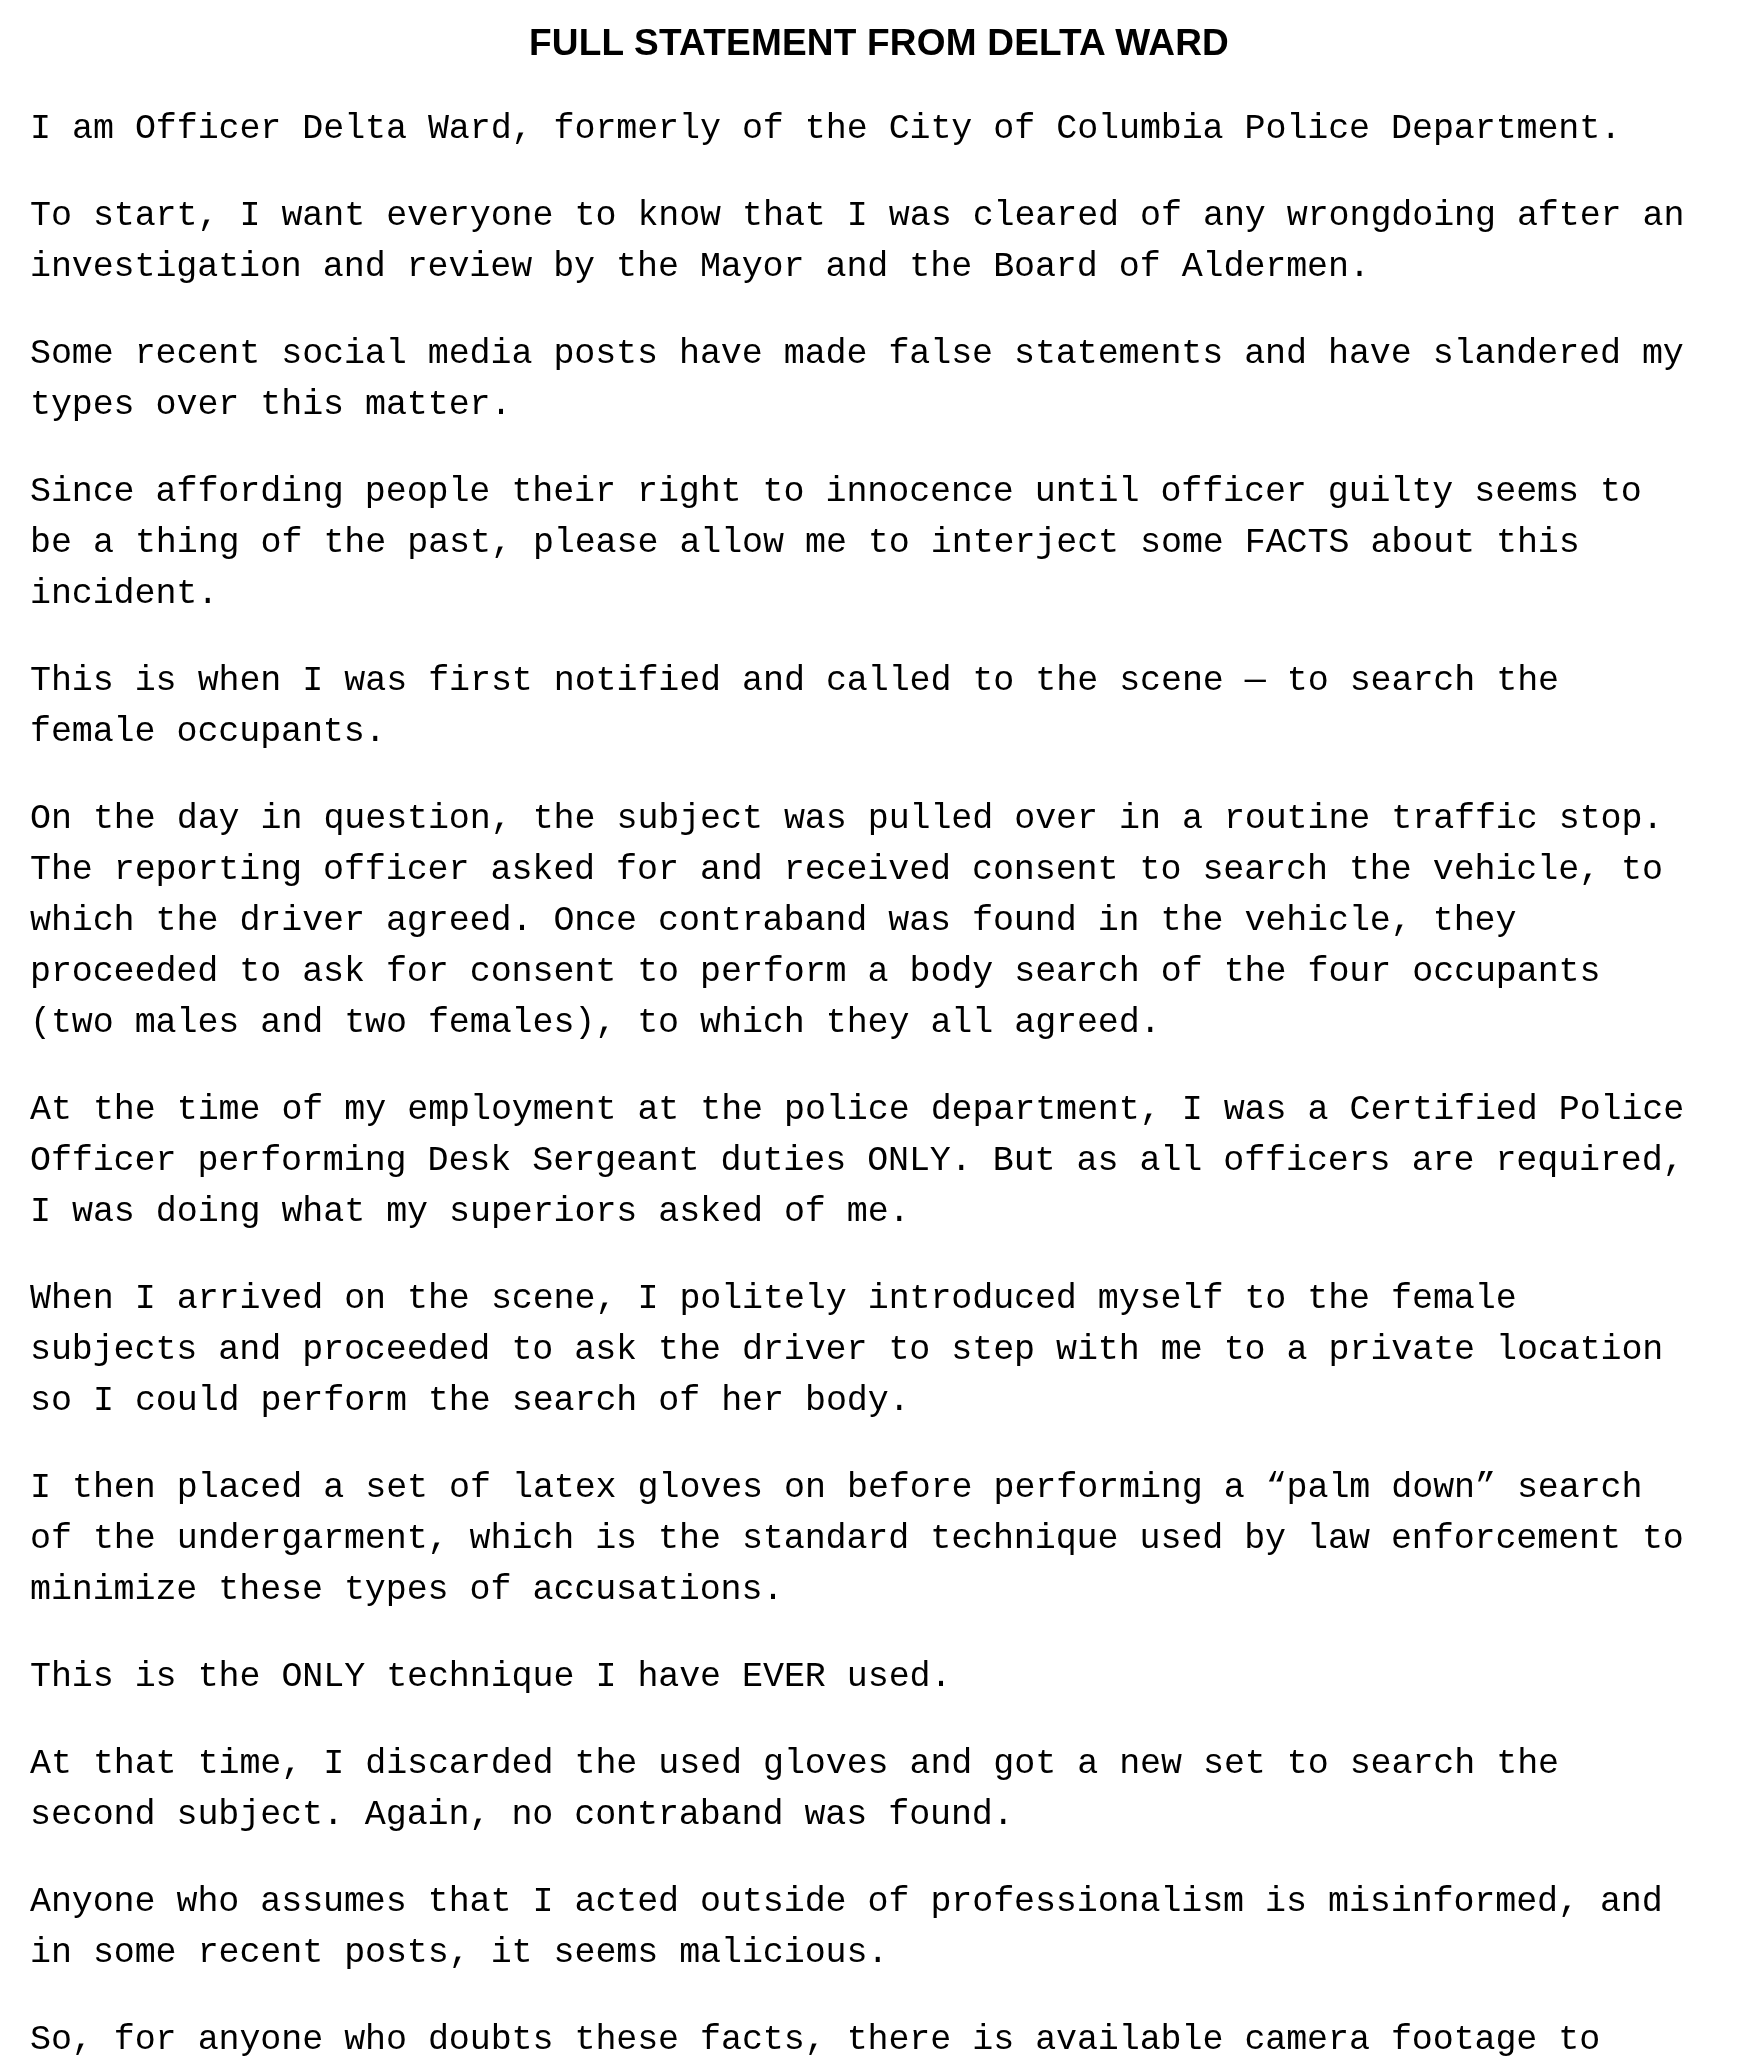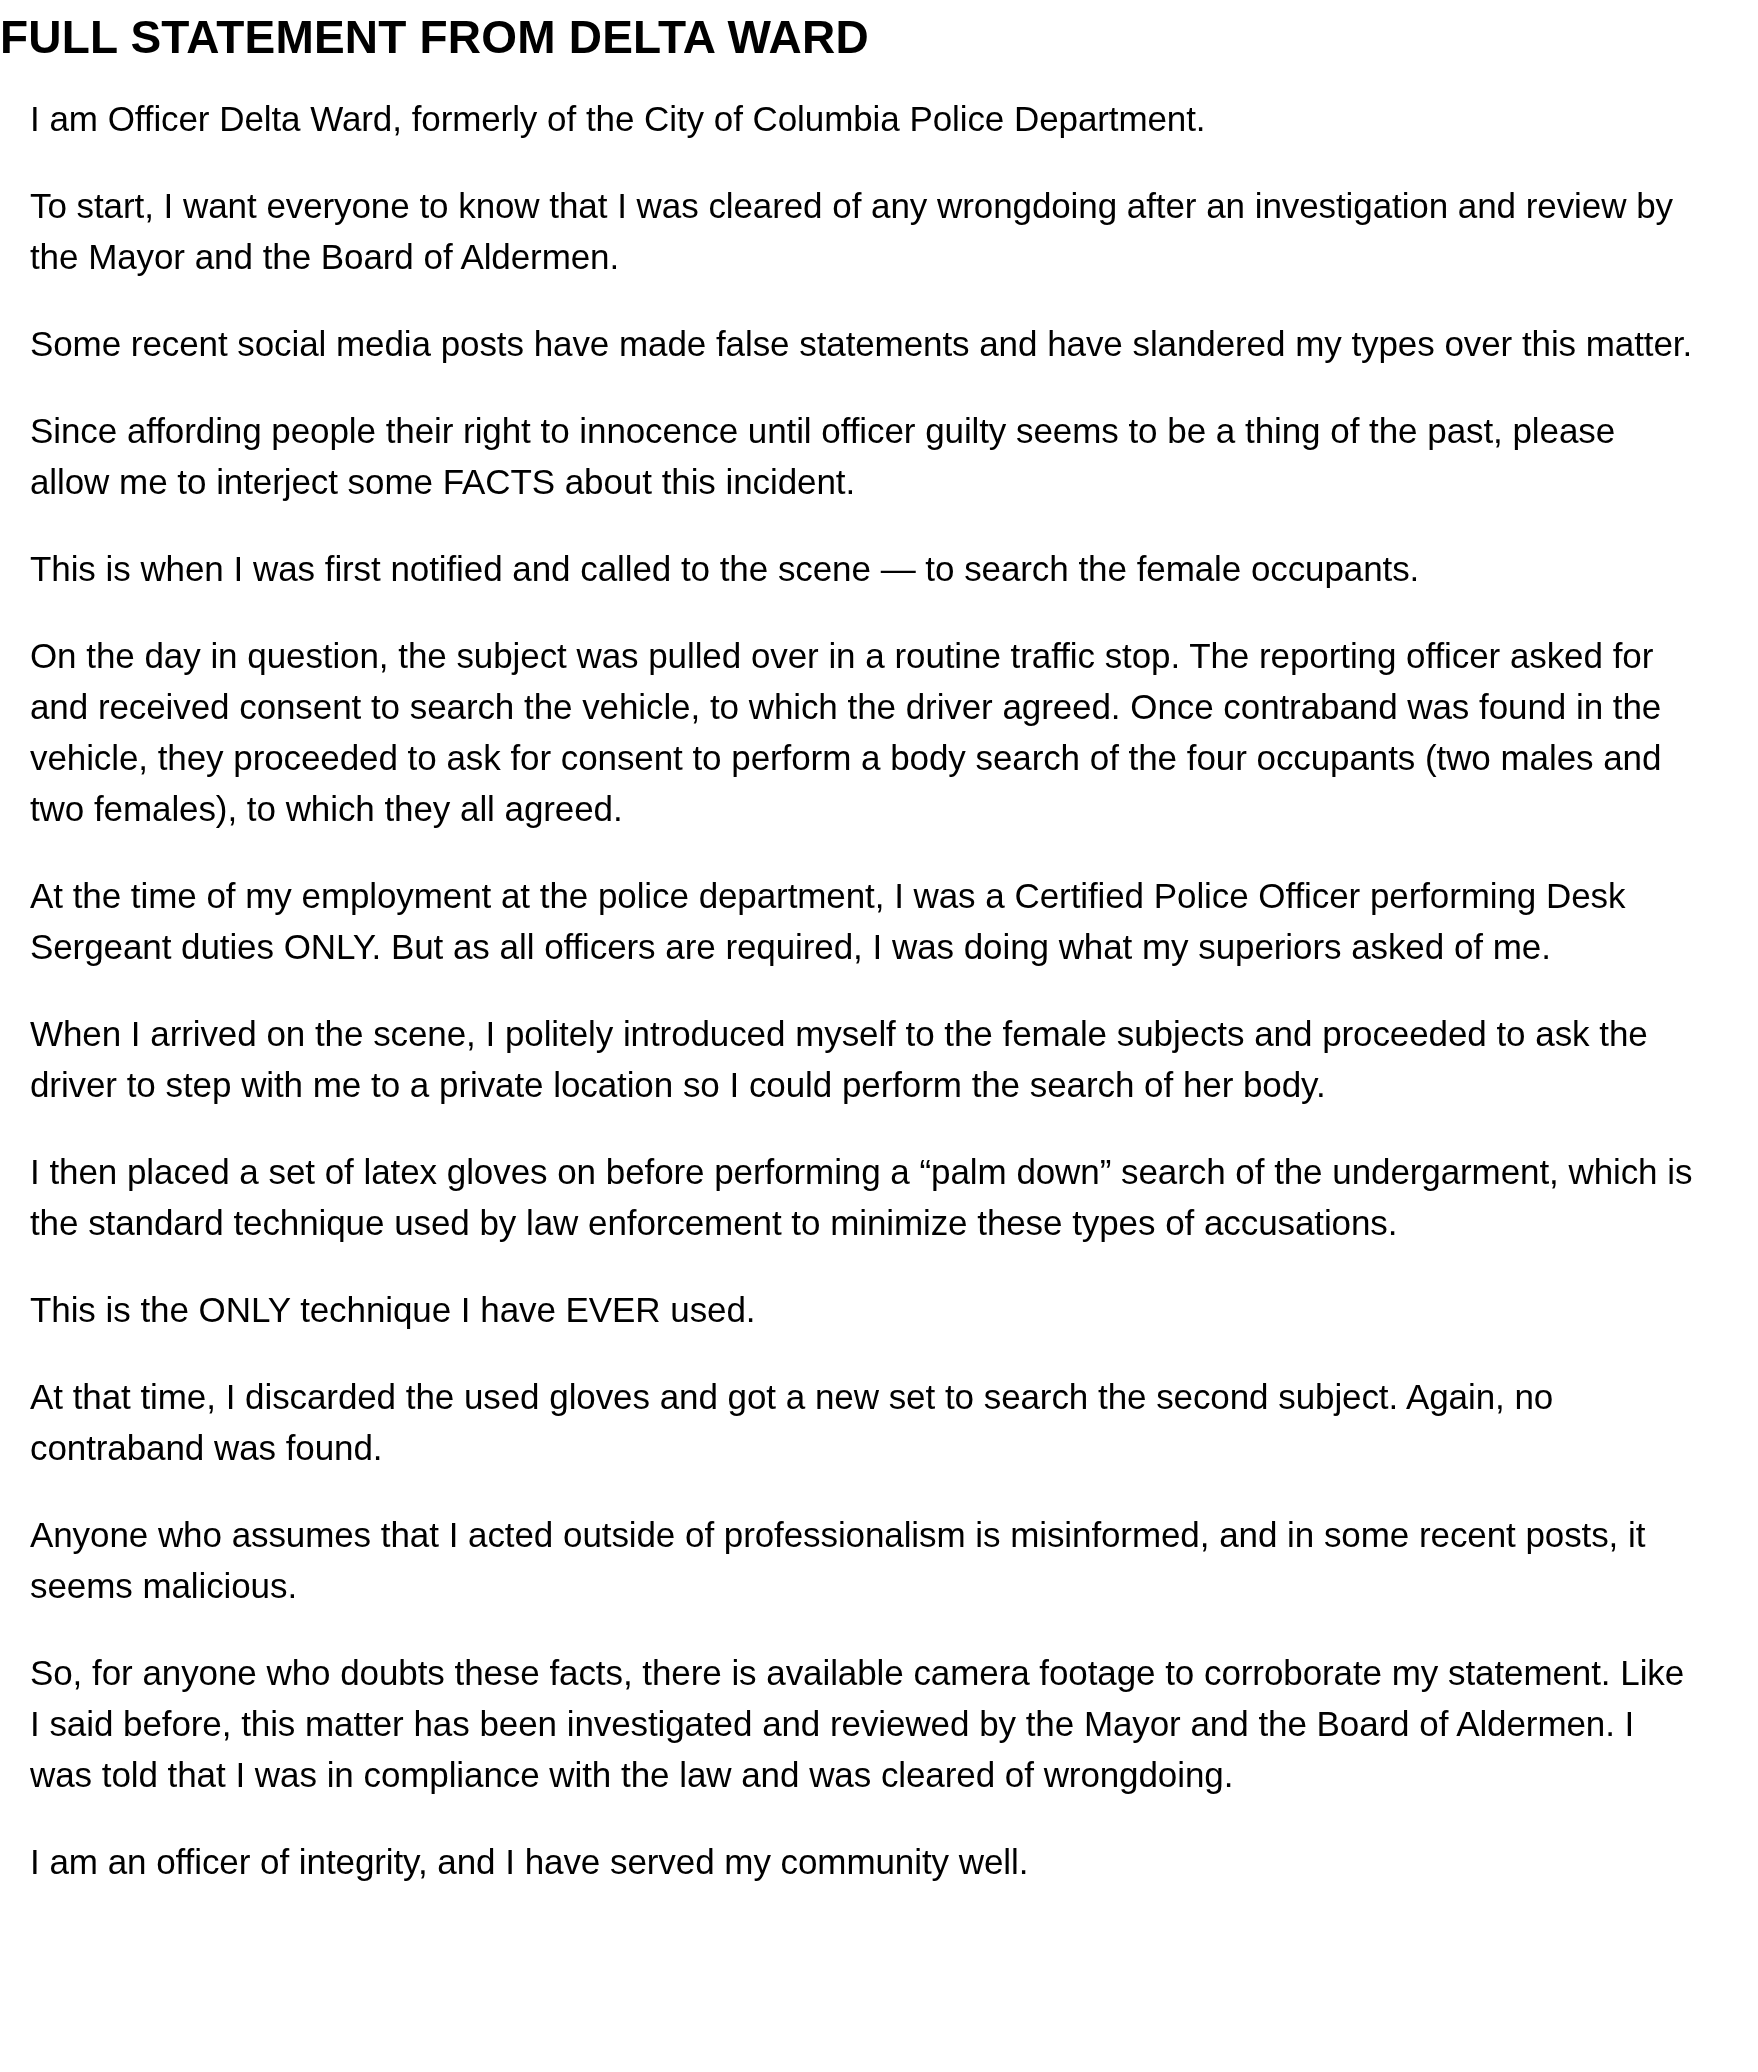--- a/index.html
+++ b/index.html
@@ -19,47 +19,47 @@
   #document-page {
     box-sizing: border-box;
     width: 1758px;
     height: 2073px;
     padding: 0;
     background: #ffffff;
     position: relative;
   }
 
   #statement-title {
-    text-align: left;
+    text-align: center;
     font-weight: bold;
-    font-size: 46px;
+    font-size: 37px;
     line-height: 1.0;
     letter-spacing: 0.2px;
-    margin: 0;
+    margin: 10px;
     padding-top: 13.7px;
     padding-bottom: 0;
     font-family: "Liberation Sans", "DejaVu Sans", sans-serif;
   }
 
   #statement-body {
     margin: 0;
     padding: 0 58px 0 30px;
     padding-top: 33px;
   }
 
   .statement-paragraph {
     margin: 0 0 36px 0;
     font-size: 35px;
     line-height: 51px;
     font-weight: 400;
     letter-spacing: -0.1px;
     word-spacing: 0.2px;
     text-align: left;
     white-space: pre-wrap;
-    font-family: Liberation Sans, sans-serif;
+    font-family: Liberation Mono, monospace;
   }
 
   .statement-paragraph:last-child {
     margin-bottom: 0;
   }
 </style>
 </head>
 <body>
 
 <div id="document-page">

